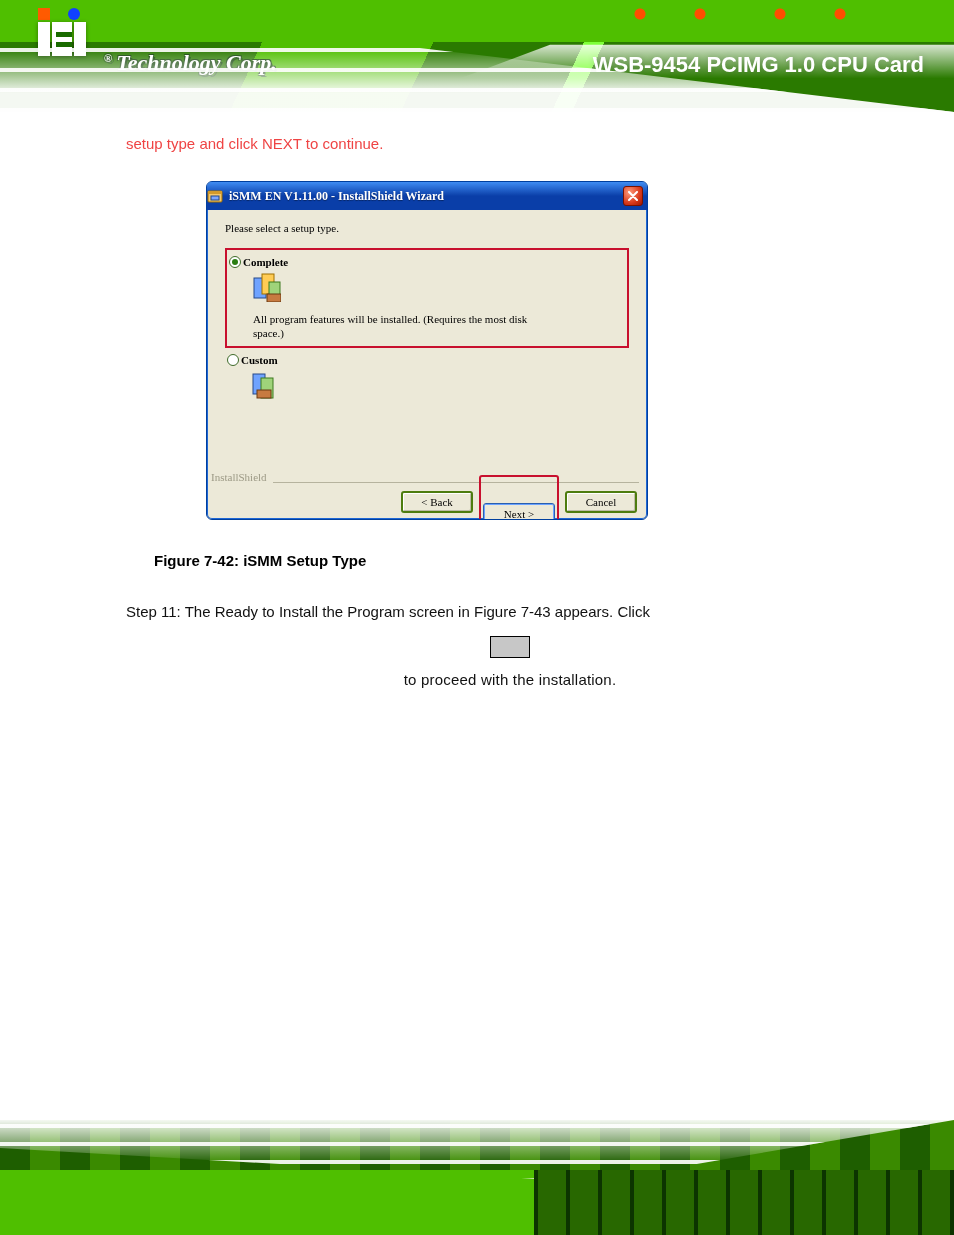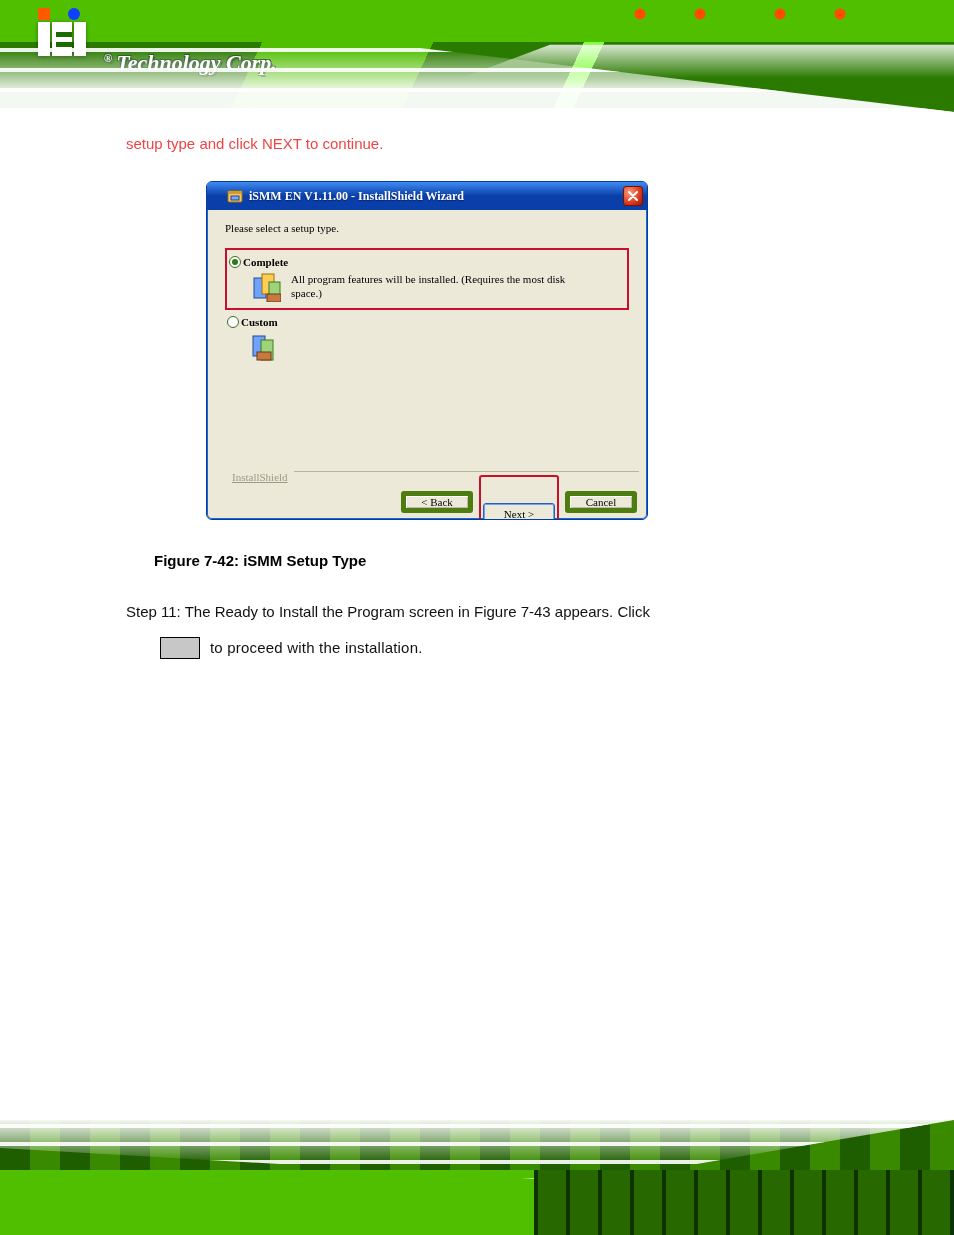--- a/index.html
+++ b/index.html
@@ -65,21 +65,21 @@
   }
 
   
   .win {
     position:absolute; left:206px; top:181px; width:442px; height:339px;
     border:1px solid #003f9e; border-radius:6px; overflow:hidden;
     box-shadow: 0 0 0 1px #1e66d4 inset;
     background:#ece9d8;
   }
   .titlebar {
-    height:28px; display:flex; align-items:center; padding:0 4px 0 20px;
+    height:28px; display:flex; align-items:center; padding:0 4px 0 0;
     background: linear-gradient(180deg,#3f8cf3 0%, #0a3ea8 50%, #0a3ea8 100%);
     color:#fff; font:700 12px Tahoma;
   }
   .titlebar .msi-icon { width:16px; height:16px; margin-right:6px; }
   .titlebar .title { flex:1; text-shadow:0 1px 1px rgba(0,0,0,.4); }
   .titlebar .close {
     width:20px; height:20px; border-radius:3px;
     background: radial-gradient(circle at 30% 30%, #ff9a7a, #d93a1c 60%, #9c1500 100%);
     border:1px solid #7a1100; display:flex; align-items:center; justify-content:center;
     color:#fff; font:700 13px/1 Arial;
@@ -111,58 +111,58 @@
   .option-row.highlighted { border:2px solid #c8102e; }
   .option-row .radio {
     position:absolute; left:2px; top:6px; width:12px; height:12px;
     border:1px solid #3f6b2a; border-radius:50%; background:#fff;
   }
   .option-row .radio.selected::after {
     content:""; position:absolute; left:2px; top:2px; width:6px; height:6px;
     border-radius:50%; background:#2a7d12;
   }
   .option-row .opt-label { font-weight:700; }
-  .option-row .opt-body { display:flex; gap:10px; padding:4px 0 0 10px; }
+  .option-row .opt-body { display:flex; gap:10px; padding:4px 0 0 10px;flex-direction:column; }
   .opt-icon { width:28px; height:30px; flex:0 0 28px; }
   .opt-desc { font:11px Tahoma; color:#000; line-height:14px; max-width:300px; }
 
   .brandline {
-    position:absolute; left:25px; bottom:36px; right:8px;
-    font:11px Tahoma; color:#9d9a86; display:flex; align-items:flex-start; gap:6px;text-decoration:underline;
+    position:absolute; left:4px; bottom:36px; right:8px;
+    font:11px Tahoma; color:#9d9a86; display:flex; align-items:flex-end; gap:6px;
   }
   .brandline::after { content:""; flex:1; height:1px; background:#b6b39e; }
 
   .btnbar {
     position:absolute; left:0; right:0; bottom:0; height:34px;
     display:flex; justify-content:flex-end; align-items:center; gap:6px;
     padding:0 10px;
   }
   .btn {
     min-width:72px; height:22px; padding:0 10px;
     font:11px Tahoma; color:#000; background:#ece9d8;
-    border:5px solid #4d7c0f; border-radius:3px;
+    border:2px solid #4d7c0f; border-radius:3px;
     box-shadow: inset 1px 1px 0 #fff, inset -1px -1px 0 #bdbba8;
     display:flex; align-items:center; justify-content:center;
   }
   .next-wrap { padding:2px; border:2px solid #c8102e; border-radius:3px; }
   .next-wrap .btn { border:1px solid #2a5fb0; box-shadow: inset 0 0 0 1px #6aa2ff, inset 1px 1px 0 #fff; margin-top: 24px; }
 
   
   .figcap {
     position:absolute; left:126px; top:552px;
     font:700 15px Arial; color:#000;margin-left:28px;
   }
   .body-line-1 {
     position:absolute; left:126px; top:600px; width:740px;
     font:400 15px/24px Arial; color:#111;
   }
   .body-line-2 {
     position:absolute; left:160px; top:636px; width:700px;
     font:400 15px/24px Arial; color:#111;
-    display:flex; align-items:center; gap:10px;
+    display:flex; align-items:center; gap:10px;flex-direction:column;
   }
   .install-chip {
     display:inline-block; width:40px; height:22px;
     background:#c7c7c7; border:1px solid #000;
   }
   .paren-note { letter-spacing:.2px; }
 
   
   .pagenum {
     position:absolute; left:106px; bottom:46px;
@@ -205,20 +205,21 @@
   <div class="logo-block">
     <div class="iei-logo">
       <div class="iei-i"></div>
         <div class="iei-e"></div>
         <div class="iei-i"></div>
     </div>
   </div>
   <div class="tech-corp">
     <span class="r">®</span><span>Technology Corp.</span>
   </div>
+  <div class="doc-title">WSB-9454 PCIMG 1.0 CPU Card</div>
 </div>
 
 <div class="body-text-top">setup type and click NEXT to continue.</div>
 
 <div class="win">
   <div class="titlebar">
     <svg class="msi-icon" viewBox="0 0 16 16">
       <rect x="1" y="3" width="14" height="11" rx="1" fill="#f5c96b" stroke="#a06c00"></rect>
       <rect x="1" y="3" width="14" height="3" fill="#d39a2b"></rect>
       <rect x="4" y="8" width="8" height="4" fill="#7da7ff" stroke="#23478a"></rect>

